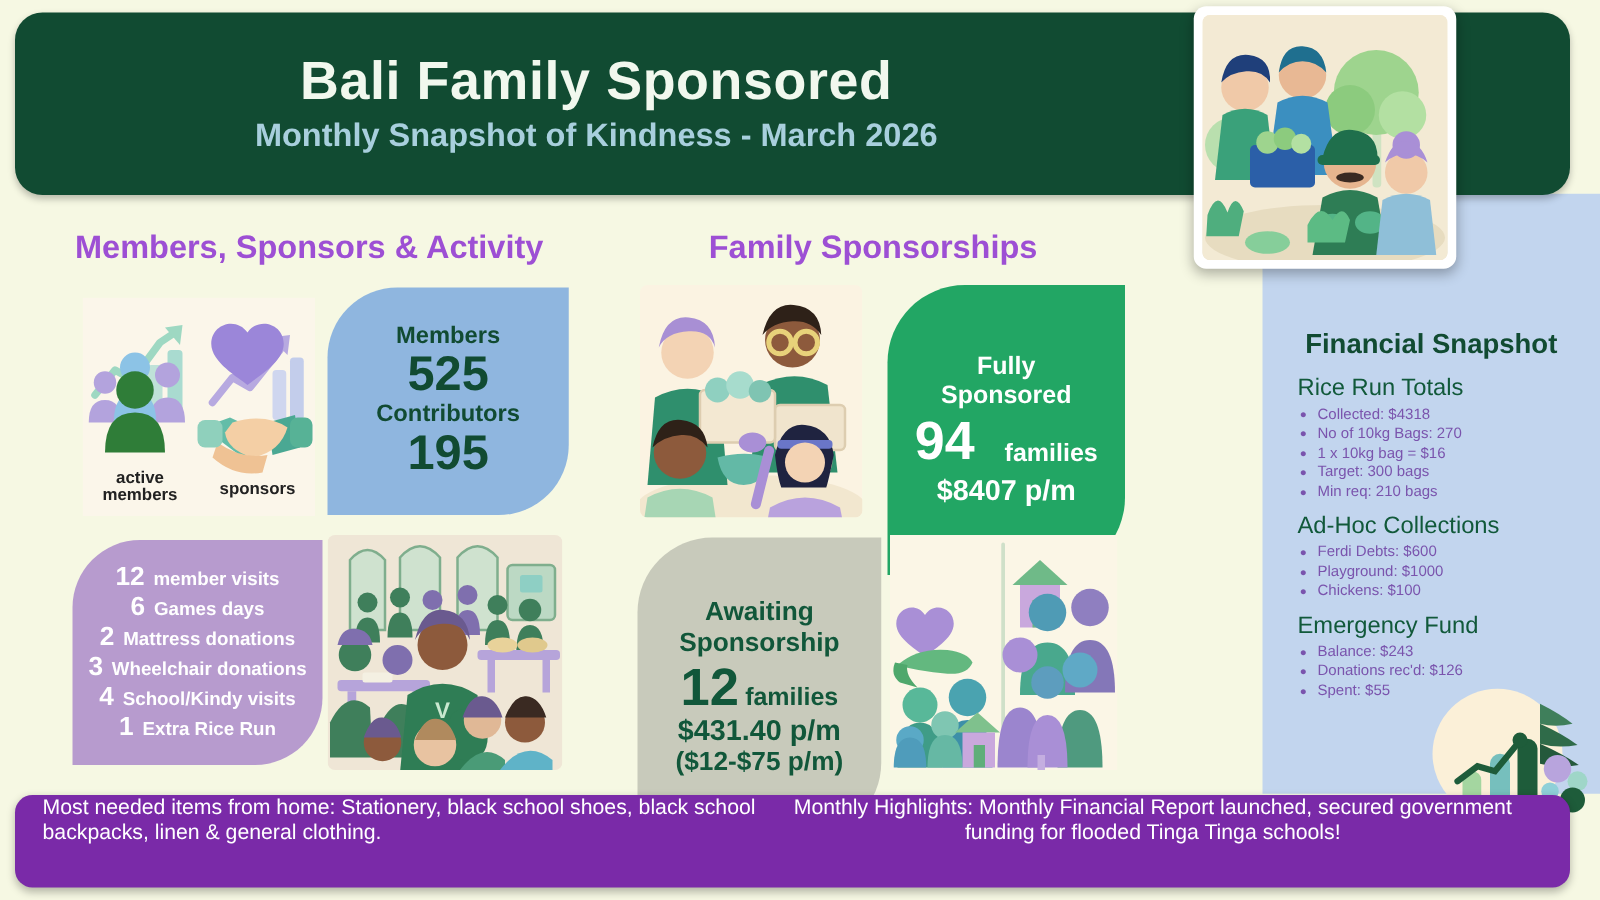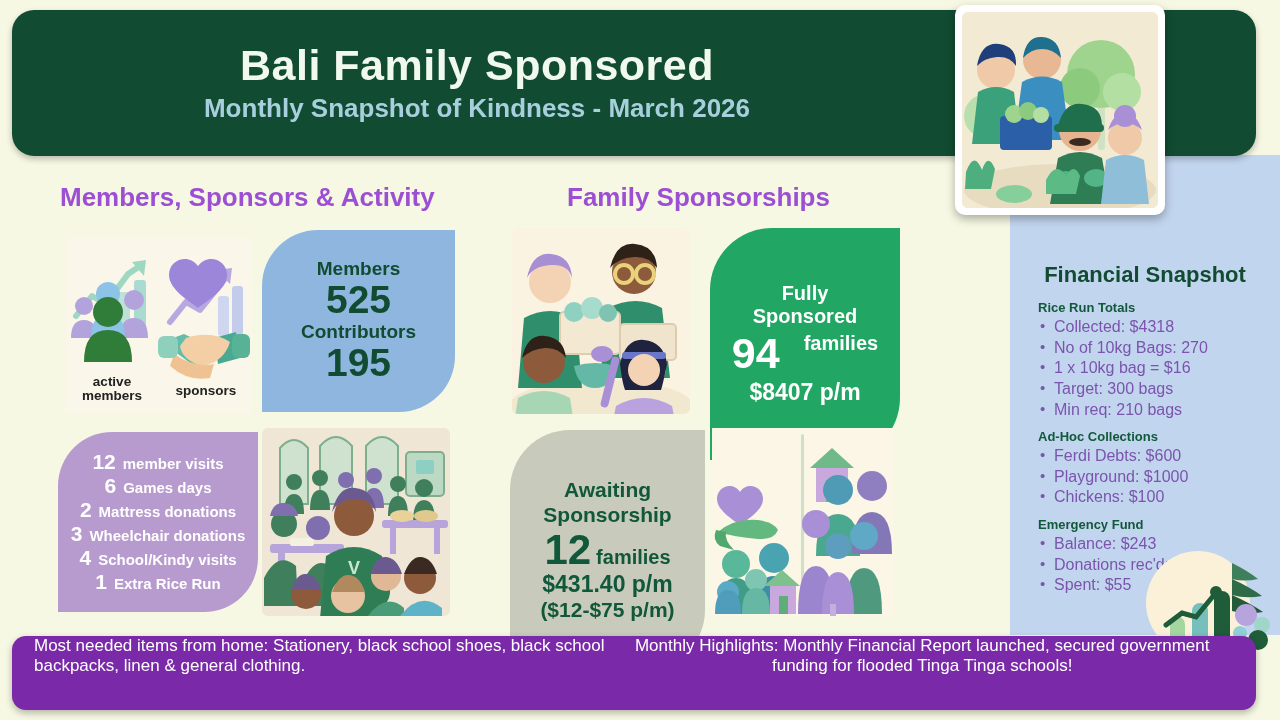--- a/index.html
+++ b/index.html
@@ -61,25 +61,25 @@
   .fin-panel{
     position:absolute;left:1010px;top:155px;width:270px;height:480px;
     background:#c2d5ee;
   }
   .fin-title{
     color:#114b32;font-size:22px;font-weight:bold;text-align:center;
     margin:0;padding:107px 0 12px 0;
   }
   .fin-group{margin:0 0 9px 0;padding:0 0 0 28px;}
   .fin-group-title{
-    color:#11593a;font-size:13px;font-weight:bold;margin:0 0 2px 0;
+    color:#11593a;font-size:19px;font-weight:normal;margin:0 0 2px 0;
   }
   .fin-list{list-style:none;margin:0;padding:0;}
   .fin-list li{
-    color:#7a54ad;font-size:16px;line-height:1.29;
+    color:#7a54ad;font-size:12px;line-height:1.29;
     padding-left:16px;position:relative;
   }
   .fin-list li::before{
     content:"•";position:absolute;left:2px;top:-1px;color:#7a54ad;font-size:15px;
   }
 
   
   .doodle{
     position:absolute;left:1140px;top:545px;width:140px;height:110px;
     pointer-events:none;
@@ -106,21 +106,21 @@
   .num-lg{font-size:39px;font-weight:bold;line-height:1.05;}
 
   
   .card-fully{
     left:710px;top:228px;width:190px;height:232px;
     background:#22a664;border-radius:62px 0 62px 0;
     display:flex;flex-direction:column;align-items:center;justify-content:center;
     color:#ffffff;text-align:center;
   }
   .fully-lbl{font-size:20px;font-weight:bold;line-height:1.14;}
-  .fully-row{display:flex;align-items:flex-start;gap:24px;margin-top:4px;}
+  .fully-row{display:flex;align-items:flex-end;gap:24px;margin-top:4px;}
   .fully-num{font-size:43px;font-weight:bold;line-height:1;}
   .fully-unit{font-size:20px;font-weight:bold;}
   .fully-amt{font-size:23px;font-weight:bold;margin-top:4px;}
 
   
   .card-activity{
     left:58px;top:432px;width:200px;height:180px;
     background:#b79bce;border-radius:54px 0 54px 0;
     display:flex;flex-direction:column;align-items:center;justify-content:center;
     color:#ffffff;

